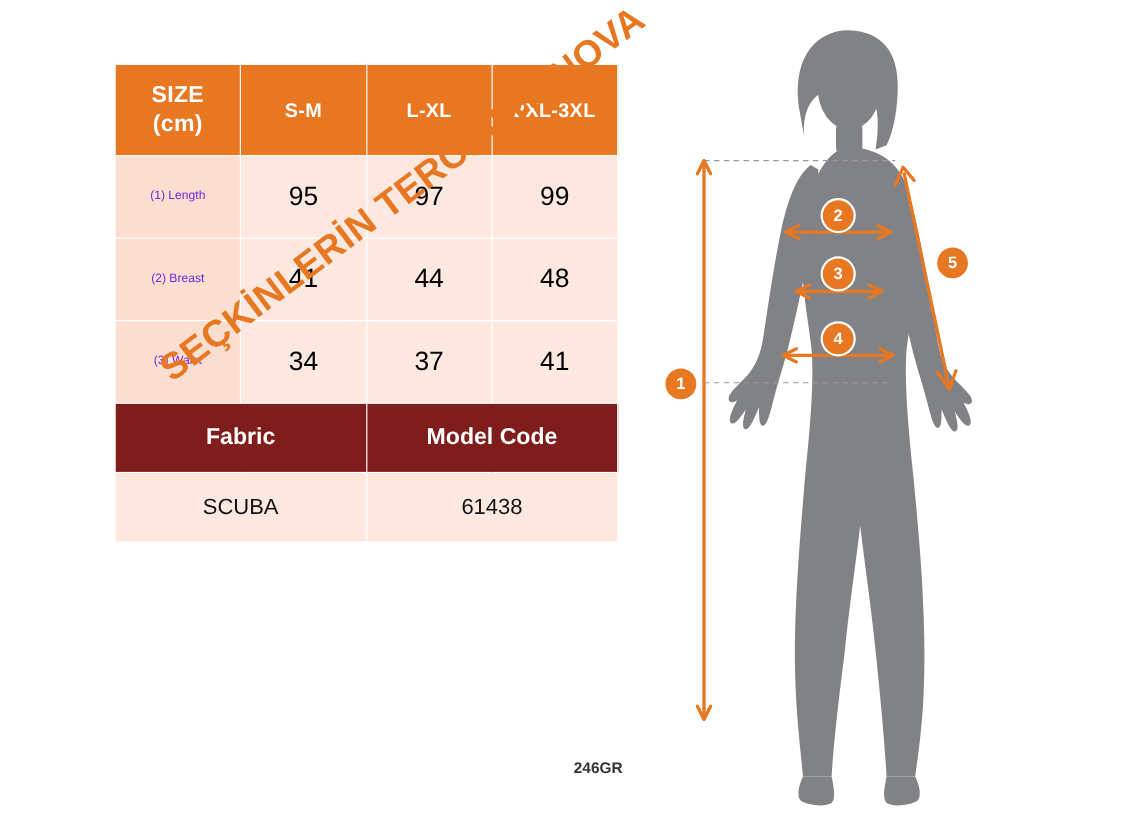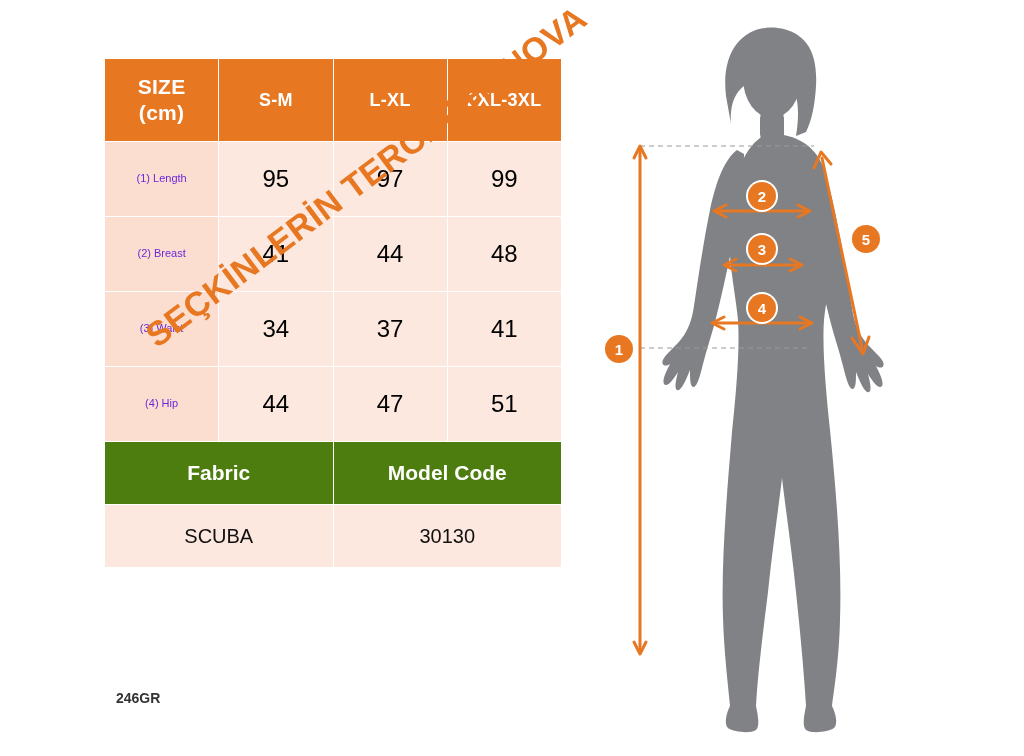--- a/index.html
+++ b/index.html
@@ -52,37 +52,38 @@
     height: 74px;
     line-height: 1.25;
   }
   .val {
     background: #fce8de;
     color: #000000;
     font-size: 24px;
     height: 74px;
   }
   .sub-hdr {
-    background: #4d7c0f;
+    background: #7f1d1d;
     color: #ffffff;
     font-weight: bold;
     font-size: 21px;
     height: 62px;
   }
   .sub-val {
     background: #fce8de;
     color: #111111;
     font-size: 20px;
     height: 62px;
   }
   #weight-code {
     position: absolute;
     left: 116px;
     top: 690px;
     width: 458px;
+    text-align: right;
     font-size: 14px;
     font-weight: bold;
     color: #333333;
     padding-right: 8px;
     box-sizing: border-box;
   }
 
   
   #watermark {
     position: absolute;
@@ -158,36 +159,30 @@
     <td class="val">48</td>
   </tr>
 
   <tr>
     <td class="rowlabel">(3) Waist</td>
     <td class="val">34</td>
     <td class="val">37</td>
     <td class="val">41</td>
   </tr>
 
-  <tr>
-    <td class="rowlabel">(4) Hip</td>
-    <td class="val">44</td>
-    <td class="val">47</td>
-    <td class="val">51</td>
-  </tr>
 
 
   <tr>
     <td class="sub-hdr" colspan="2">Fabric</td>
     <td class="sub-hdr" colspan="2">Model Code</td>
   </tr>
 
   <tr>
     <td class="sub-val" colspan="2">SCUBA</td>
-    <td class="sub-val" colspan="2">30130</td>
+    <td class="sub-val" colspan="2">61438</td>
   </tr>
 </tbody>
   </table>
 
 <div id="weight-code">246GR</div>
 
 <div id="watermark">SEÇKİNLERİN TERCİHİ HYNOVA</div>
 
 <div id="figure-panel">
   <svg id="figure-svg" width="424" height="756" viewBox="0 0 424 756" xmlns="http://www.w3.org/2000/svg">

